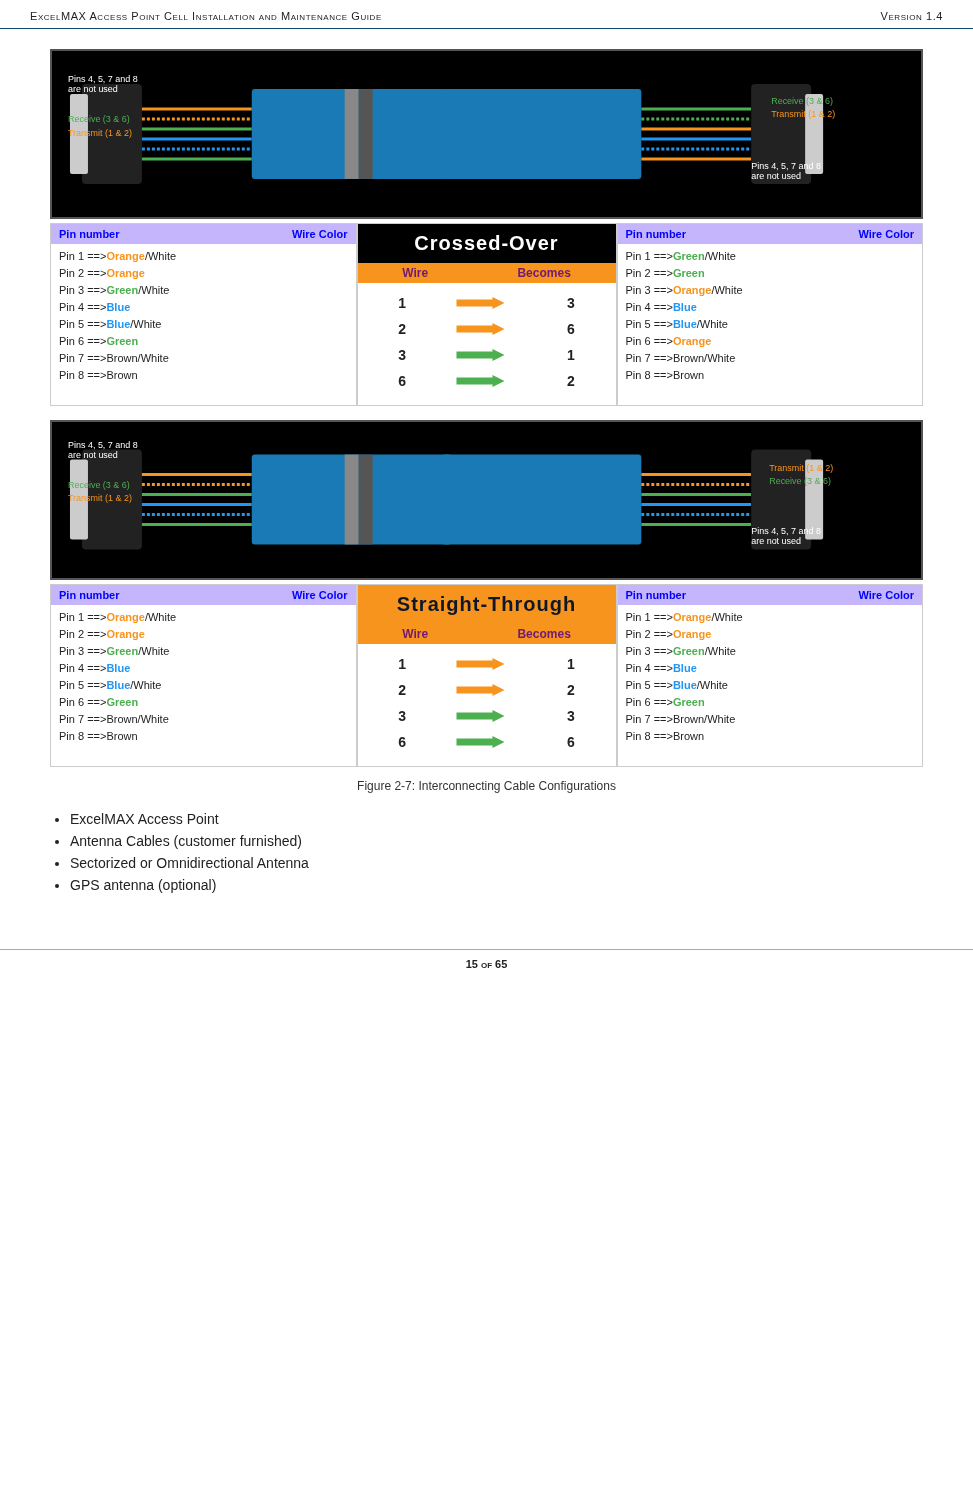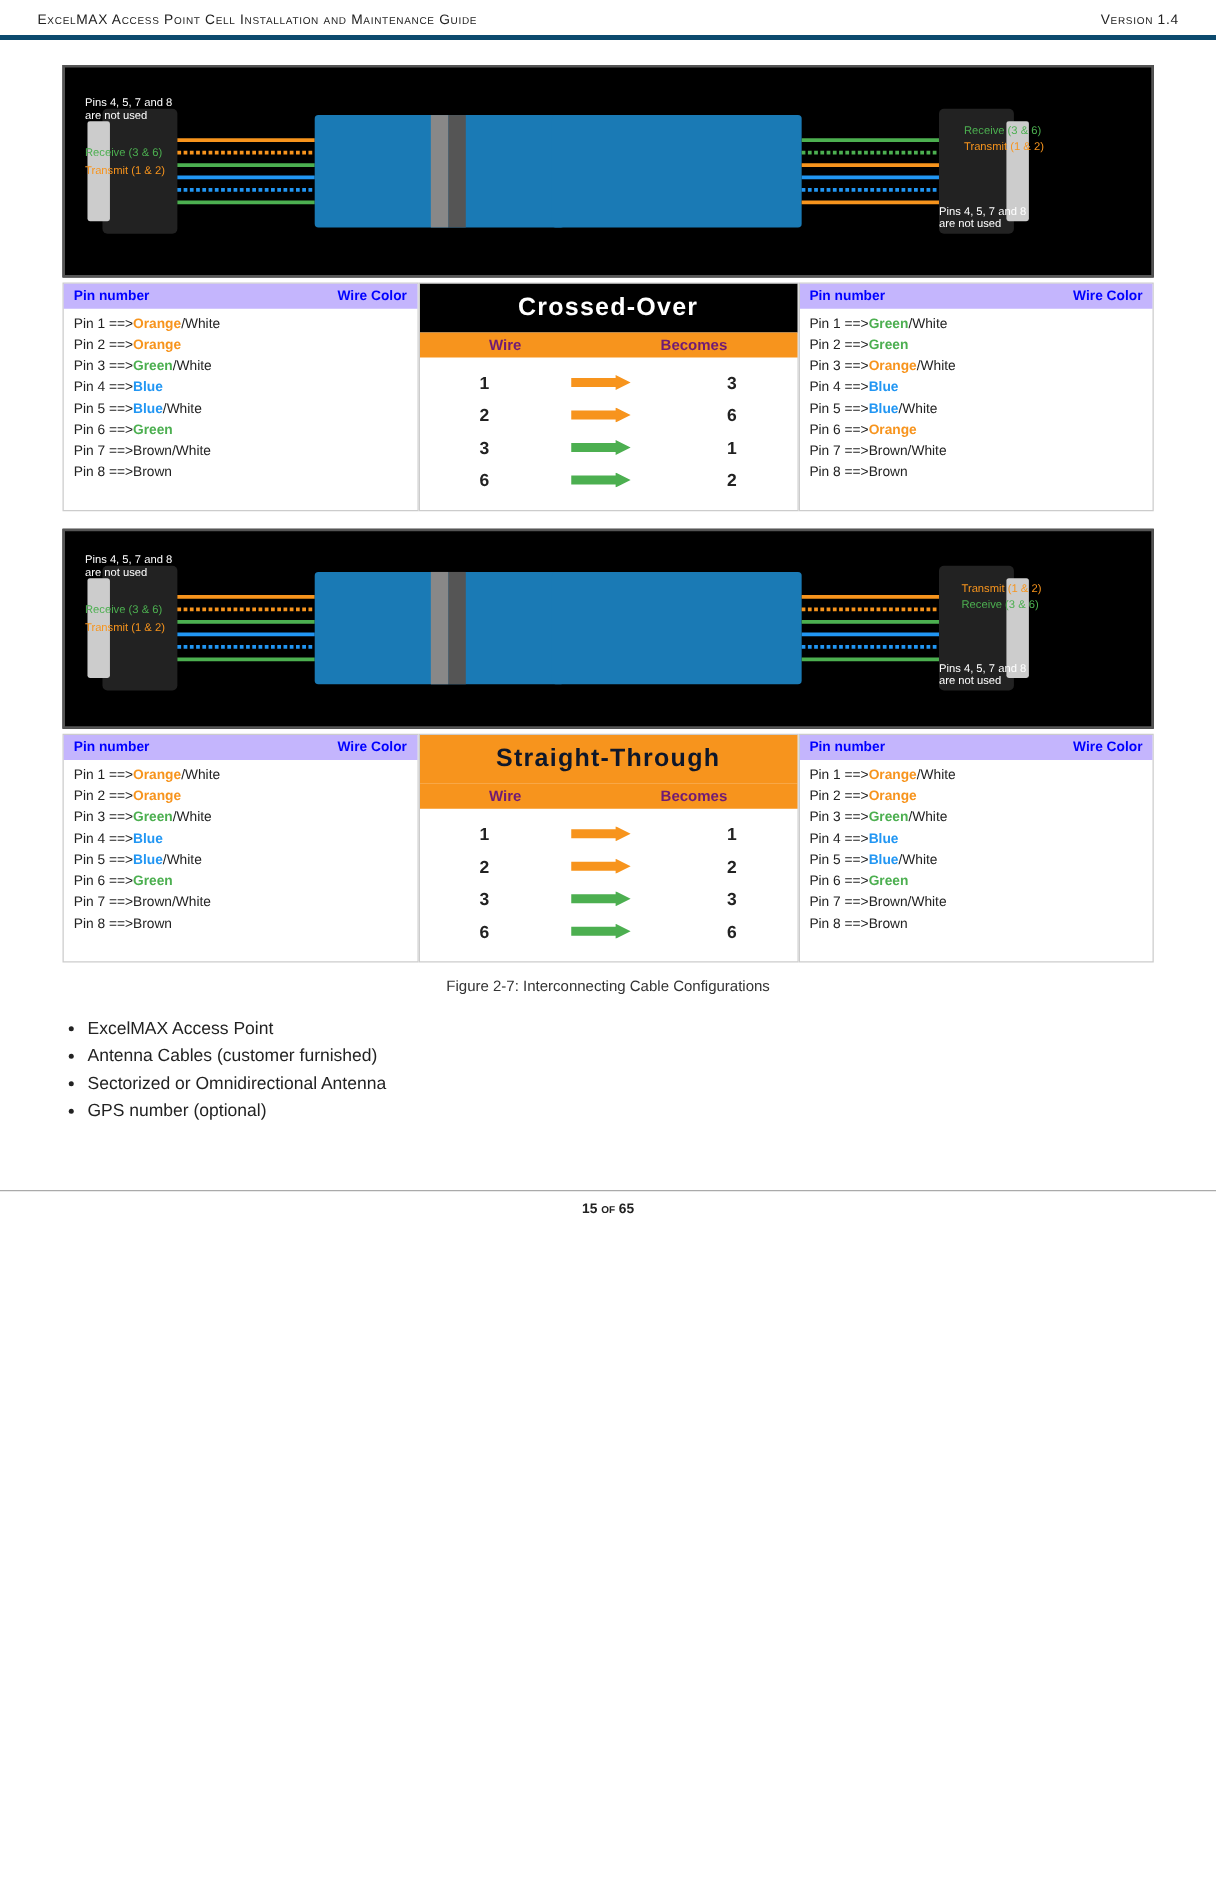--- a/index.html
+++ b/index.html
@@ -10,21 +10,21 @@
       min-height: 1502px;
       padding: 0;
       color: #222;
       font-size: 13px;
     }
     .page-header {
       display: flex;
       justify-content: space-between;
       align-items: center;
       padding: 10px 30px 6px 30px;
-      border-bottom: 4px solid #0c4a6e;
+      border-bottom: 1px solid #0c4a6e;
       font-size: 11px;
       font-variant: small-caps;
       letter-spacing: 0.05em;
       gap: 16px;
     }
     .page-content {
       padding: 20px 50px 30px 50px;
     }
 
     
@@ -72,21 +72,21 @@
       line-height: 1.55;
       text-align: center;
     }
     .pin-row { display: flex; align-items: center; font-size: 11px; white-space: nowrap; }
     .c-orange { color: #f7941d; font-weight: bold; }
     .c-green { color: #4caf50; font-weight: bold; }
     .c-blue { color: #2196f3; font-weight: bold; }
 
     
     .cross-table {
-      width: 304px;
+      width: 260px;
       border: 1px solid #ccc;
       background: #fff;
       flex-shrink: 0;
     }
     .cross-table-title {
       background: #000;
       color: #fff;
       font-size: 20px;
       font-weight: bold;
       text-align: center;
@@ -530,20 +530,20 @@
       </div>
     </div>
   </div>
 
   <div class="figure-caption">Figure 2-7:  Interconnecting Cable Configurations</div>
 
   <ul class="bullet-list">
     <li>ExcelMAX Access Point</li>
     <li>Antenna Cables (customer furnished)</li>
     <li>Sectorized or Omnidirectional Antenna</li>
-    <li>GPS number (optional)</li>
+    <li>GPS antenna (optional)</li>
   </ul>
 
 </div>
 
 <div class="page-footer">
   <span>15 of 65</span>
 </div>
 
 </body></html>

